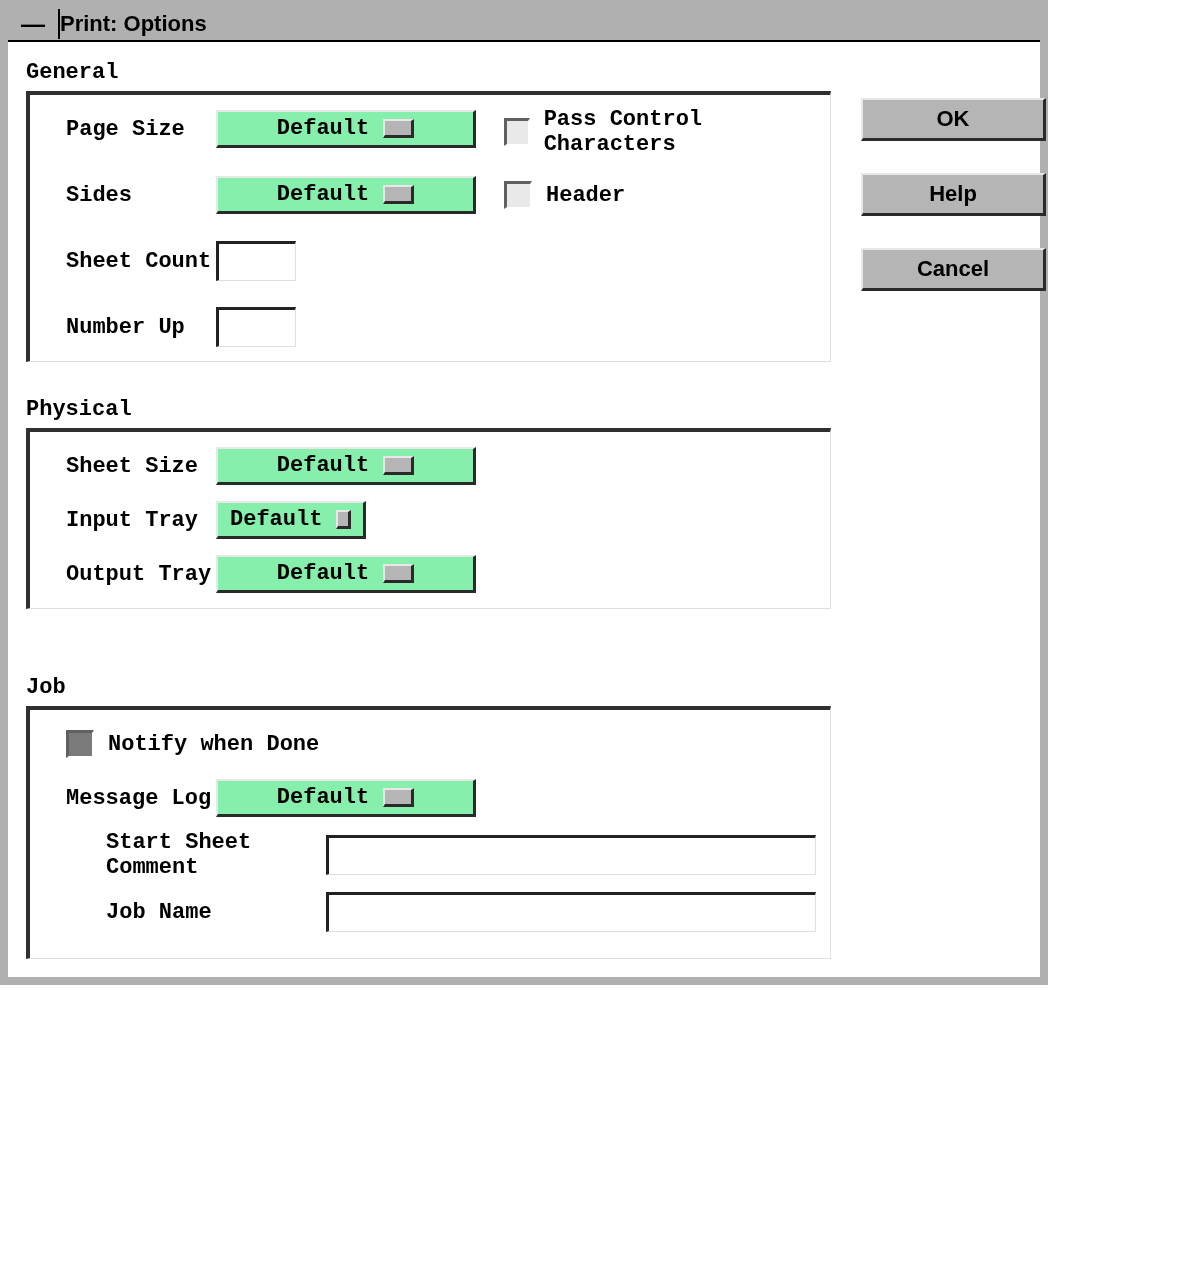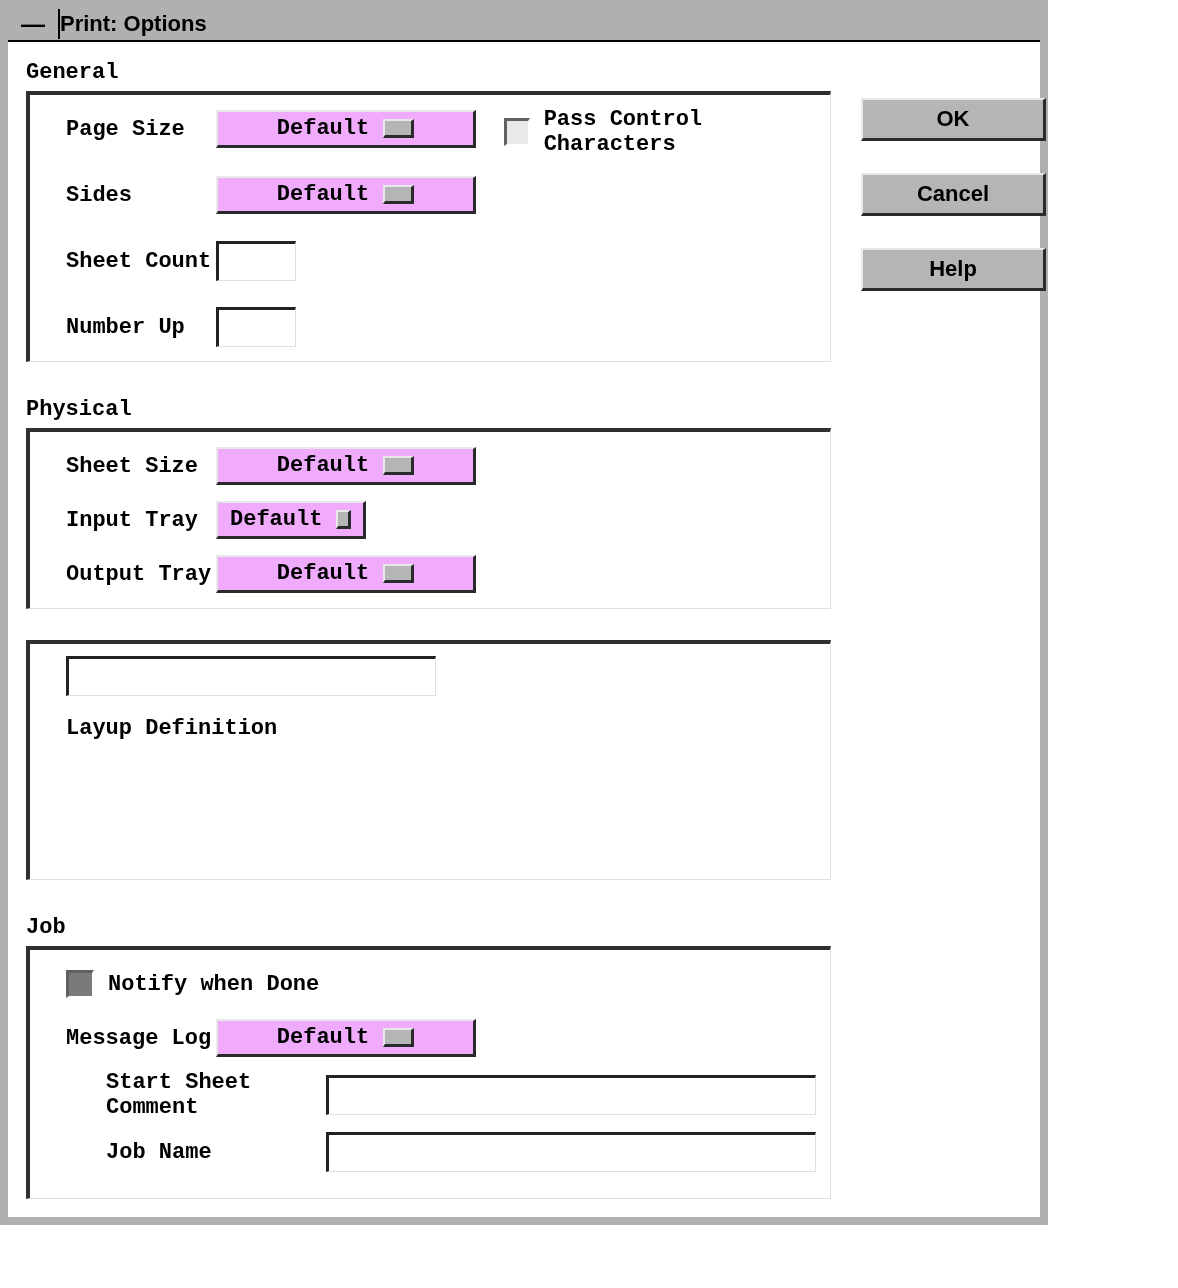--- a/index.html
+++ b/index.html
@@ -101,21 +101,21 @@
     font-weight: bold;
     width: 150px;
   }
   .lbl.wide { width: 220px; margin-left: 40px; }
   .lbl.auto { width: auto; }
 
   .dropdown {
     display: inline-flex;
     align-items: center;
     justify-content: center;
-    background: #f0abfc;
+    background: #86efac;
     height: 38px;
     box-sizing: border-box;
     border-top: 2px solid #e8e8e8;
     border-left: 2px solid #e8e8e8;
     border-bottom: 3px solid #2a2a2a;
     border-right: 3px solid #2a2a2a;
     font-size: 22px;
     font-weight: bold;
     color: #000;
     gap: 14px;
@@ -248,20 +248,24 @@
               <div class="row">
                 <div class="lbl">Number Up</div>
                 <div class="textfield tf-80"></div>
               </div>
             </div>
             <div class="gen-right">
               <label class="checkbox">
                 <span class="box"></span>
                 <span>Pass Control Characters</span>
               </label>
+              <label class="checkbox">
+                <span class="box"></span>
+                <span>Header</span>
+              </label>
             </div>
           </div>
         </div>
       </div>
 
       <div>
         <div class="section-label">Physical</div>
         <div class="group">
           <div class="row">
             <div class="lbl">Sheet Size</div>
@@ -281,26 +285,20 @@
             <div class="lbl">Output Tray</div>
             <div class="dropdown dd-260">
               <span>Default</span>
               <span class="dd-box"></span>
             </div>
           </div>
         </div>
       </div>
 
       <div>
-        <div class="group printer-group">
-          <div class="textfield tf-370"></div>
-          <div class="row" style="margin-top:10px">
-            <div class="lbl auto">Layup Definition</div>
-          </div>
-        </div>
       </div>
 
       <div>
         <div class="section-label">Job</div>
         <div class="group job-group">
           <div class="row">
             <label class="checkbox">
               <span class="box filled"></span>
               <span>Notify when Done</span>
             </label>
@@ -323,20 +321,20 @@
         </div>
       </div>
 
     </div>
 
     <div class="side">
       <div class="button">
           <span>OK</span>
         </div>
       <div class="button">
+          <span>Help</span>
+        </div>
+      <div class="button">
           <span>Cancel</span>
-        </div>
-      <div class="button">
-          <span>Help</span>
         </div>
     </div>
   </div>
 </div>
 
 </body></html>

